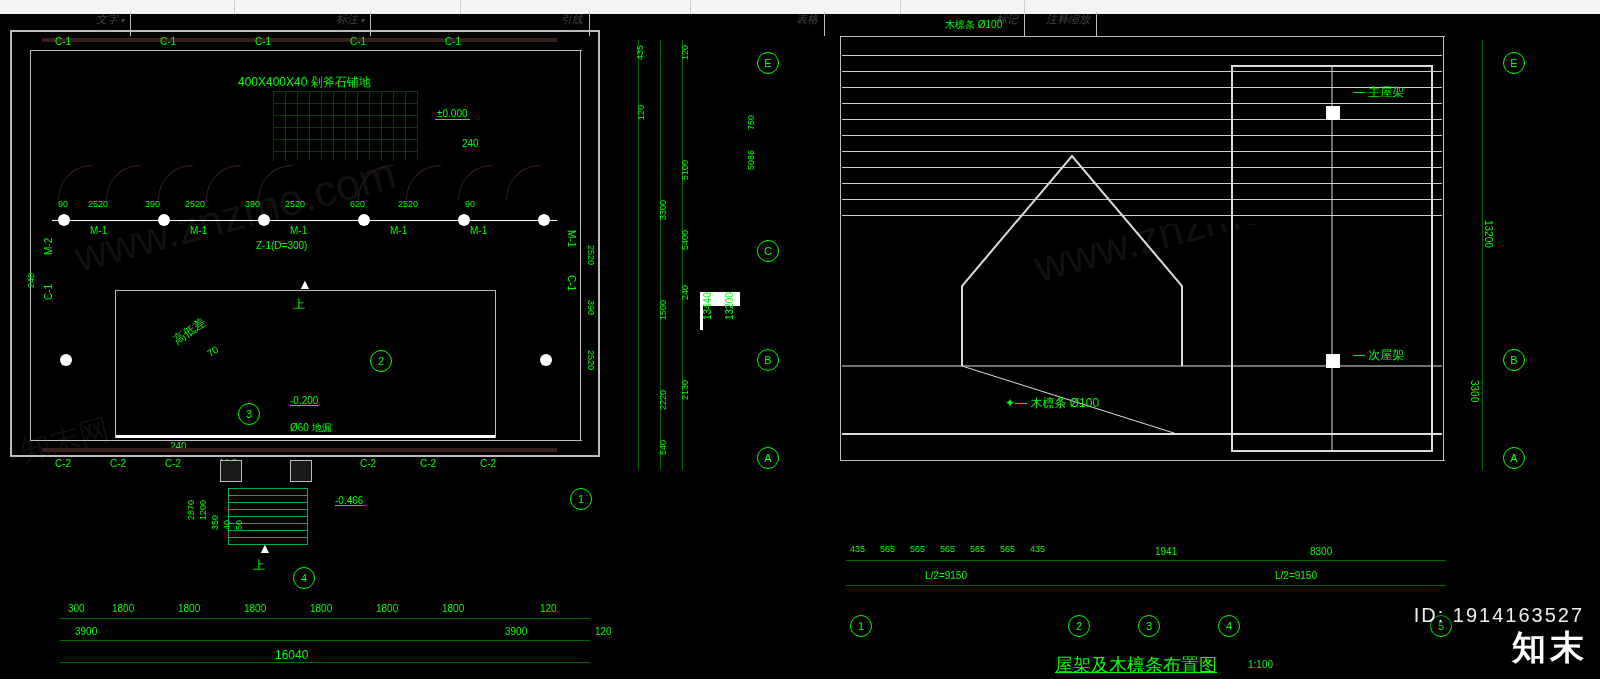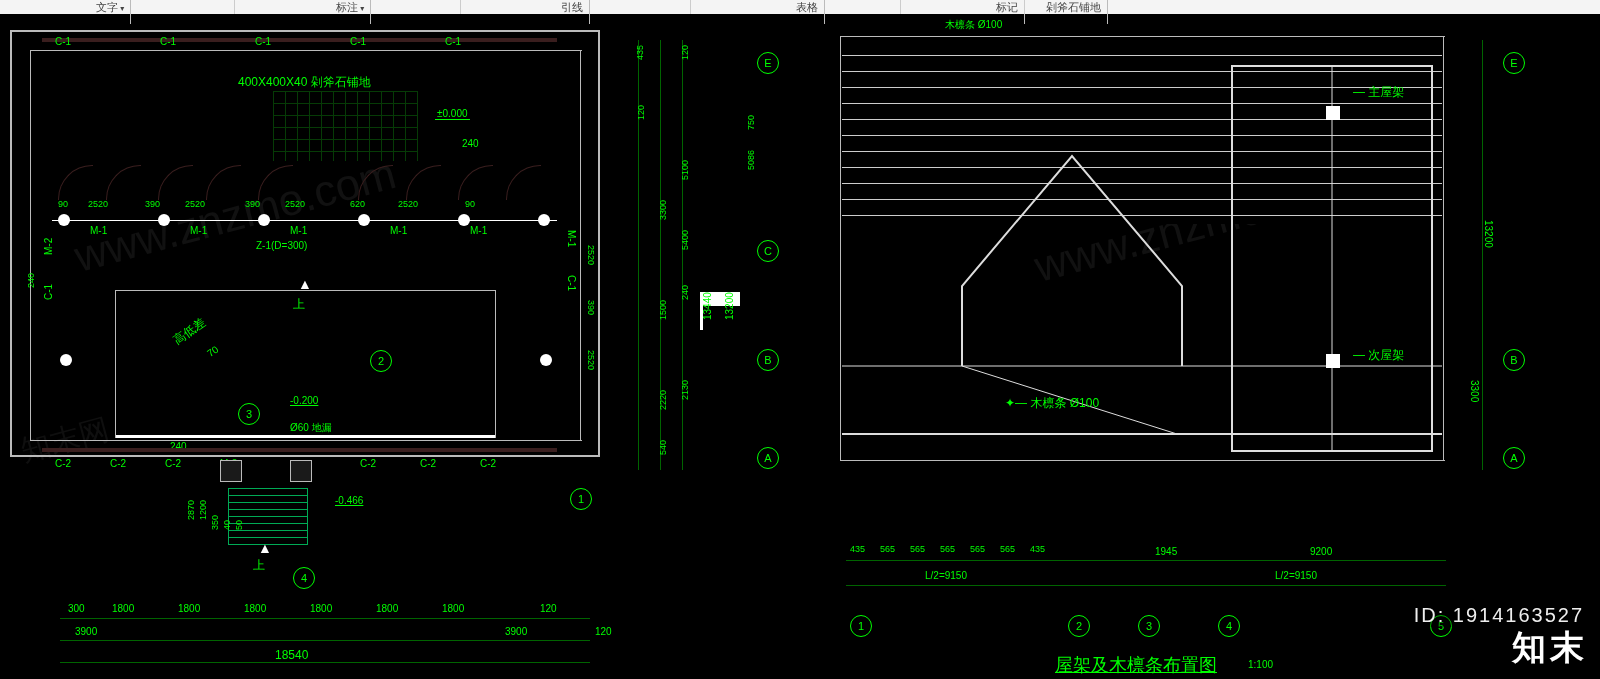--- a/index.html
+++ b/index.html
@@ -1,21 +1,21 @@
 <!DOCTYPE html>
 <html><head>
 <meta charset="utf-8">
 <style>
   html,body{margin:0;padding:0;background:#000;font-family:"Microsoft YaHei","SimSun",sans-serif;overflow:hidden;}
   #stage{position:relative;width:1600px;height:679px;background:#000;color:#00ff00;}
   
   .toolbar{position:absolute;left:0;top:0;width:1600px;height:14px;background:#f4f4f4;color:#444;
            font-size:11px;display:flex;align-items:center;}
-  .toolbar .tb-item{position:absolute;top:0;height:24px;line-height:14px;font-size:11px;color:#444;
-                    border-right:1px solid #bbb;padding:0 6px;}
+  .toolbar .tb-item{position:absolute;top:12px;height:24px;line-height:14px;font-size:11px;color:#444;
+                    border-right:1px solid #bbb;padding:0 6px;font-style:italic;}
   .tb-sep{position:absolute;top:0;bottom:0;width:1px;background:#ccc;}
   
   .txt{position:absolute;font-size:12px;color:#00ff00;white-space:nowrap;pointer-events:none;}
   .txt.sm{font-size:10px;}
   .txt.xs{font-size:9px;}
   .txt.und{text-decoration:underline;}
   .txt.v{transform-origin:0 0;transform:rotate(90deg);}   
   .txt.v2{transform-origin:0 0;transform:rotate(-90deg);}
   .txt.diag{transform-origin:0 0;transform:rotate(-35deg);}
   
@@ -40,21 +40,21 @@
 <body>
 
 <div id="stage">
 
   <div class="toolbar">
     <div class="tb-item" style="left:90px"><span>文字</span><span style="font-size:8px"> ▾</span></div>
     <div class="tb-item" style="left:330px"><span>标注</span><span style="font-size:8px"> ▾</span></div>
     <div class="tb-item" style="left:555px"><span>引线</span></div>
     <div class="tb-item" style="left:790px"><span>表格</span></div>
     <div class="tb-item" style="left:990px"><span>标记</span></div>
-    <div class="tb-item" style="left:1040px"><span>剁斧石铺地</span></div>
+    <div class="tb-item" style="left:1040px"><span>注释缩放</span></div>
     <div class="tb-sep" style="left:234px"></div>
     <div class="tb-sep" style="left:460px"></div>
     <div class="tb-sep" style="left:690px"></div>
     <div class="tb-sep" style="left:900px"></div>
     <div class="tb-sep" style="left:1024px"></div>
   </div>
 
   <div class="wmk" style="left:70px;top:190px">www.znzmo.com</div>
   <div class="wmk" style="left:1030px;top:200px">www.znzmo.com</div>
   <div class="wmk" style="left:20px;top:420px;font-size:30px;transform:rotate(-15deg);opacity:.35">知末网</div>
@@ -186,21 +186,21 @@
   <div class="txt sm" style="left:112px;top:603px">1800</div>
   <div class="txt sm" style="left:178px;top:603px">1800</div>
   <div class="txt sm" style="left:244px;top:603px">1800</div>
   <div class="txt sm" style="left:310px;top:603px">1800</div>
   <div class="txt sm" style="left:376px;top:603px">1800</div>
   <div class="txt sm" style="left:442px;top:603px">1800</div>
   <div class="txt sm" style="left:540px;top:603px">120</div>
   <div class="txt sm" style="left:75px;top:626px">3900</div>
   <div class="txt sm" style="left:505px;top:626px">3900</div>
   <div class="txt sm" style="left:595px;top:626px">120</div>
-  <div class="txt" style="left:275px;top:648px">18540</div>
+  <div class="txt" style="left:275px;top:648px">16040</div>
 
   <div class="l" style="left:840px;top:36px;width:605px;height:1px"></div>
   <div class="l" style="left:840px;top:460px;width:605px;height:1px"></div>
   <div class="l" style="left:840px;top:36px;width:1px;height:425px"></div>
   <div class="l" style="left:1443px;top:36px;width:1px;height:425px"></div>
 
   <div style="position:absolute;left:842px;top:40px;width:600px;height:184px;
               background:repeating-linear-gradient(#000,#000 15px,#ccc 15px,#ccc 16px);"></div>
 
   <svg style="position:absolute;left:842px;top:36px;width:604px;height:426px" viewBox="0 0 604 426">
@@ -262,22 +262,22 @@
 
   <div class="g" style="left:846px;top:560px;width:600px;height:1px"></div>
   <div class="g" style="left:846px;top:585px;width:600px;height:1px"></div>
   <div class="txt xs" style="left:850px;top:544px">435</div>
   <div class="txt xs" style="left:880px;top:544px">565</div>
   <div class="txt xs" style="left:910px;top:544px">565</div>
   <div class="txt xs" style="left:940px;top:544px">565</div>
   <div class="txt xs" style="left:970px;top:544px">565</div>
   <div class="txt xs" style="left:1000px;top:544px">565</div>
   <div class="txt xs" style="left:1030px;top:544px">435</div>
-  <div class="txt sm" style="left:1155px;top:546px">1945</div>
-  <div class="txt sm" style="left:1310px;top:546px">9200</div>
+  <div class="txt sm" style="left:1155px;top:546px">1941</div>
+  <div class="txt sm" style="left:1310px;top:546px">8300</div>
   <div class="txt sm" style="left:925px;top:570px">L/2=9150</div>
   <div class="txt sm" style="left:1275px;top:570px">L/2=9150</div>
 
   <div class="txt und" style="left:1055px;top:653px;font-size:18px">屋架及木檩条布置图</div>
   <div class="txt sm" style="left:1248px;top:659px">1:100</div>
 
   <div class="idtag">ID: 1914163527</div>
   <div class="brand">知末</div>
 
 </div>

